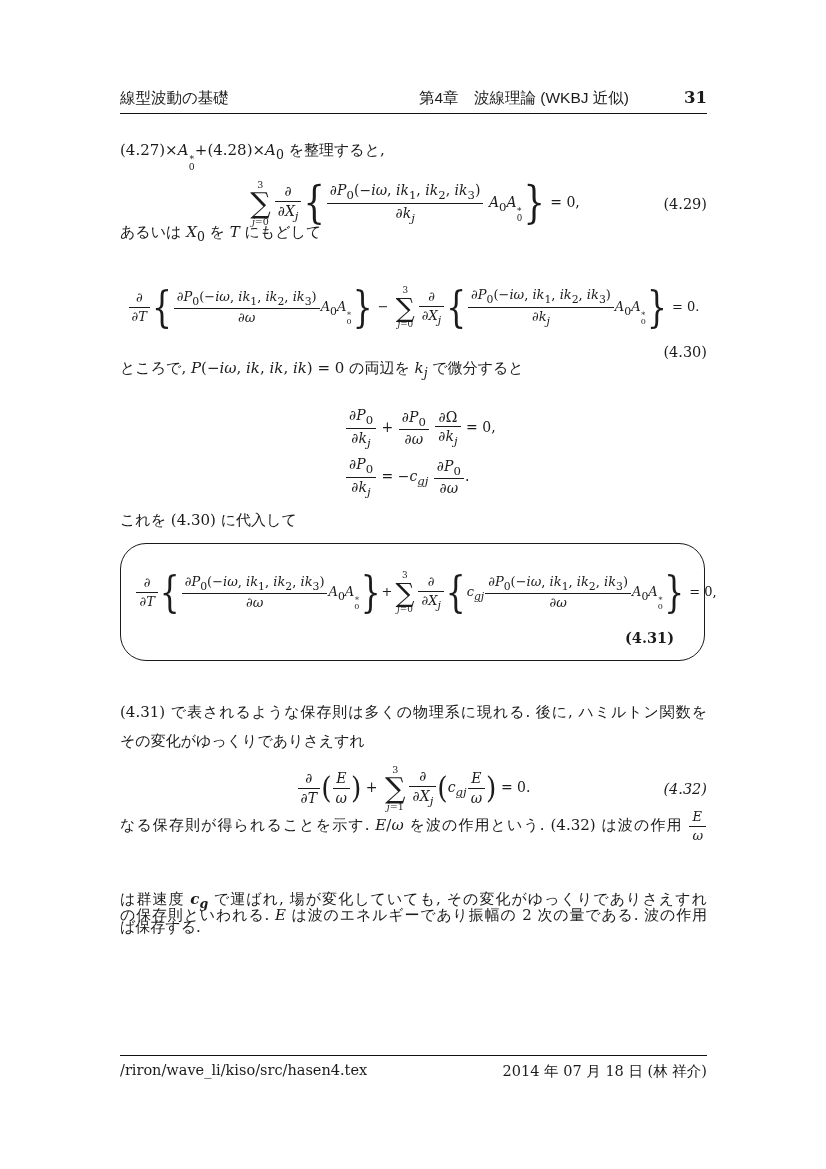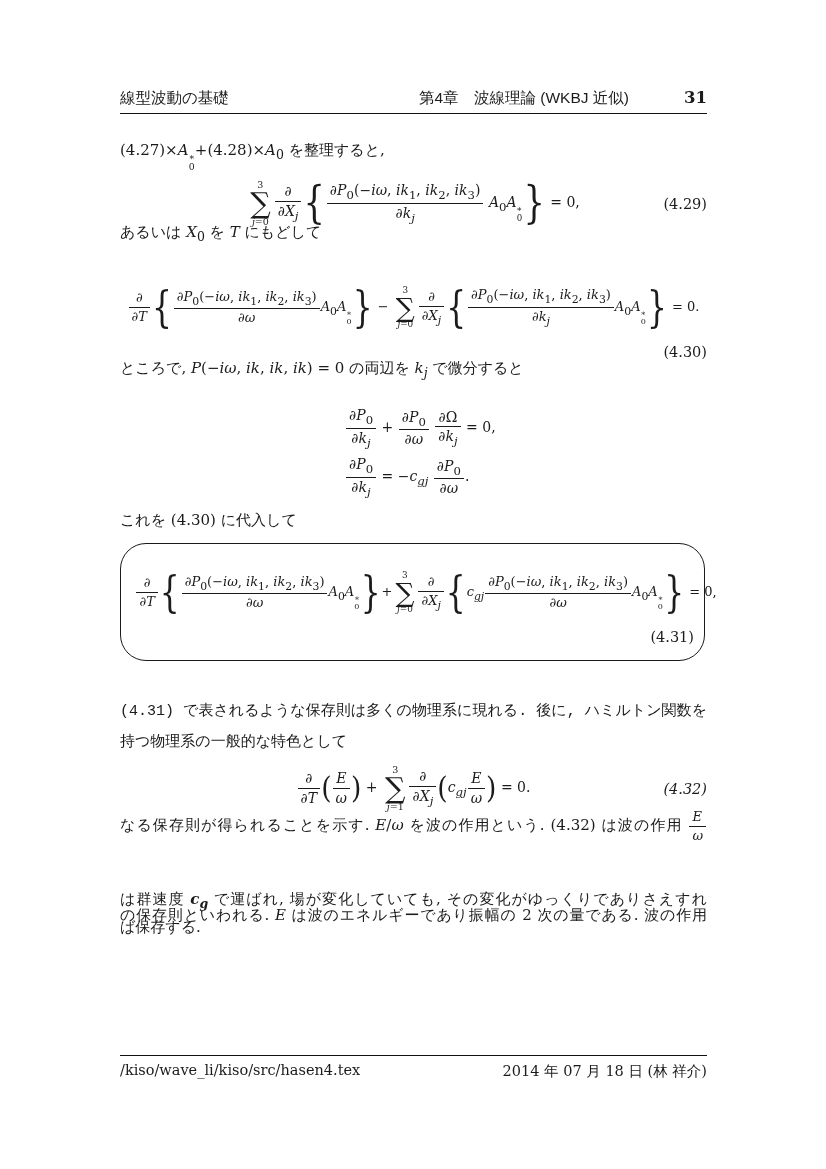--- a/index.html
+++ b/index.html
@@ -84,36 +84,36 @@
 
   <div class="abs eqbox"></div>
   <div class="abs eqrow eqs" style="left:126px;top:571px;width:600px;">
     <span><span class="fr"><span class="n">∂</span><span class="d">∂<i>T</i></span></span><span class="br">{</span><span class="fr"><span class="n">∂<i>P</i><sub>0</sub>(−<i>iω</i>, <i>ik</i><sub>1</sub>, <i>ik</i><sub>2</sub>, <i>ik</i><sub>3</sub>)</span><span class="d">∂<i>ω</i></span></span><i>A</i><sub>0</sub><i>A</i><span class="ss">
           <span>∗</span>
           <span>0</span>
         </span><span class="br">}</span>+<span class="sum"><span class="t">3</span><span class="g">∑</span><span class="b"><i>j</i>=0</span></span><span class="fr"><span class="n">∂</span><span class="d">∂<i>X</i><sub><i>j</i></sub></span></span><span class="br">{</span><i>c</i><sub><i>gj</i></sub><span class="fr"><span class="n">∂<i>P</i><sub>0</sub>(−<i>iω</i>, <i>ik</i><sub>1</sub>, <i>ik</i><sub>2</sub>, <i>ik</i><sub>3</sub>)</span><span class="d">∂<i>ω</i></span></span><i>A</i><sub>0</sub><i>A</i><span class="ss">
           <span>∗</span>
           <span>0</span>
         </span><span class="br">}</span> = 0,</span>
-    <span class="tag" style="top:58px;right:32px;">(4.31)</span>
+    <span class="tag" style="top:58px;right:52px;font-weight:bold;">(4.31)</span>
   </div>
 
 
-  <div class="abs txt jline" style="top:701px;font-family:Liberation Mono, monospace;">(4.31) で表されるような保存則は多くの物理系に現れる. 後に, ハミルトン関数を</div>
-  <div class="abs txt" style="top:730px;">持つ物理系の一般的な特色として</div>
+  <div class="abs txt jline" style="top:701px;">(4.31) で表されるような保存則は多くの物理系に現れる. 後に, ハミルトン関数を</div>
+  <div class="abs txt" style="top:730px;">その変化がゆっくりでありさえすれ</div>
 
   <div class="abs eqrow eq" style="top:765px;">
     <span><span class="fr"><span class="n">∂</span><span class="d">∂<i>T</i></span></span><span class="pa">(</span><span class="fr"><span class="n"><i>E</i></span><span class="d"><i>ω</i></span></span><span class="pa">)</span> + <span class="sum"><span class="t">3</span><span class="g">∑</span><span class="b"><i>j</i>=1</span></span><span class="fr"><span class="n">∂</span><span class="d">∂<i>X</i><sub><i>j</i></sub></span></span><span class="pa">(</span><i>c</i><sub><i>gj</i></sub><span class="fr"><span class="n"><i>E</i></span><span class="d"><i>ω</i></span></span><span class="pa">)</span> = 0.</span>
     <span class="tag" style="top:16px;font-style:italic;">(4.32)</span>
   </div>
 
   <div class="abs txt jline" style="top:809px;">なる保存則が得られることを示す. <i>E</i>/<i>ω</i> を波の作用という. (4.32) は波の作用 <span class="fr ifr"><span class="n"><i>E</i></span><span class="d"><i>ω</i></span></span></div>
   <div class="abs txt jline" style="top:904px;">の保存則といわれる. <i>E</i> は波のエネルギーであり振幅の 2 次の量である. 波の作用</div>
   <div class="abs txt" style="top:916px;">ば保存する.</div>
   <div class="abs txt jline" style="top:888px;">は群速度 <b><i>c</i><sub><i>g</i></sub></b> で運ばれ, 場が変化していても, その変化がゆっくりでありさえすれ</div>
 
   <div class="abs rule" style="top:1055px;border-top-width:1px;"></div>
   <div class="abs footer">
-    <span>/kiso/wave_li/kiso/src/hasen4.tex</span>
+    <span>/riron/wave_li/kiso/src/hasen4.tex</span>
     <span>2014 年 07 月 18 日 (林 祥介)</span>
   </div>
 
 </div>
 
 </body></html>

